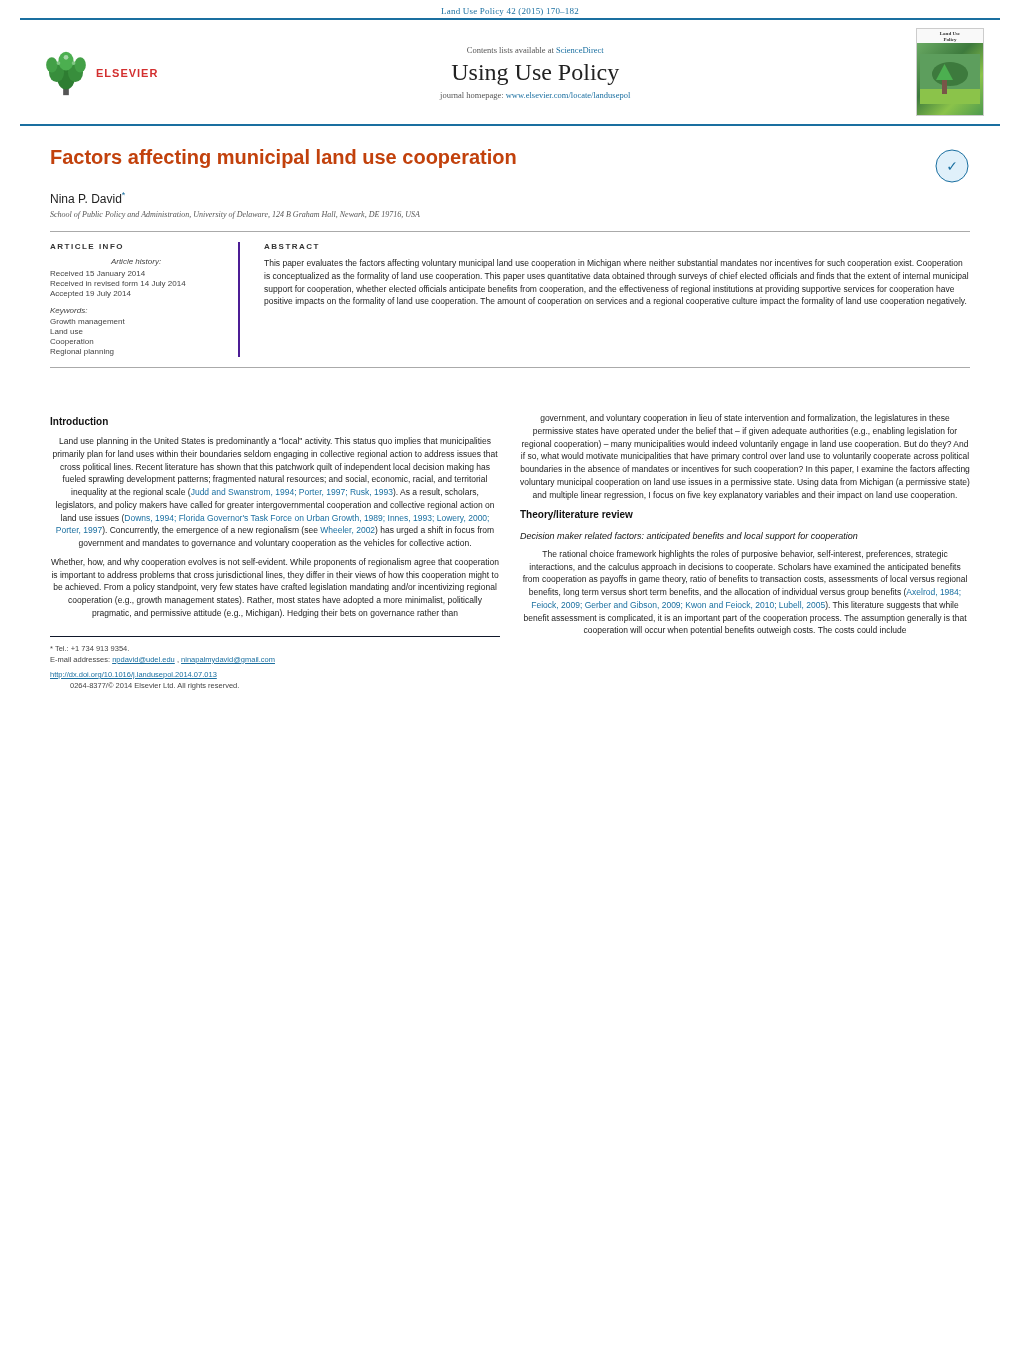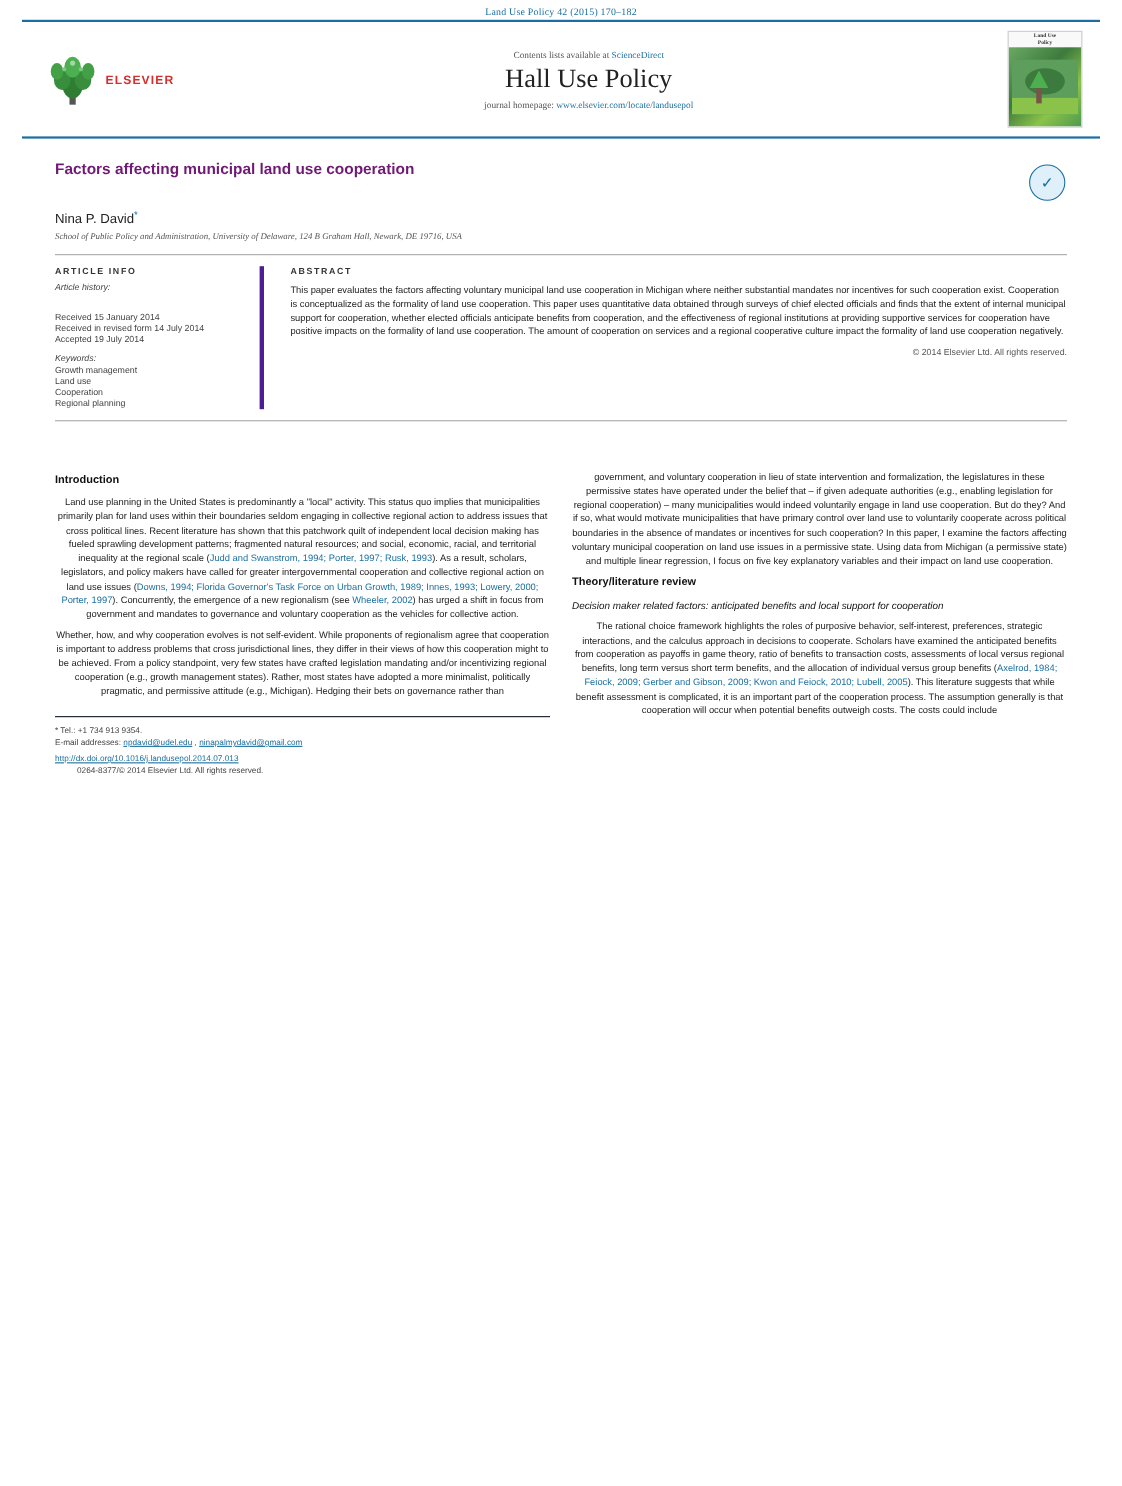--- a/index.html
+++ b/index.html
@@ -110,23 +110,23 @@
     .paper-area {
       padding: 18px 50px 20px 50px;
     }
 
     .paper-title-row {
       display: flex;
       align-items: flex-start;
       margin-bottom: 6px;
     }
     .paper-title {
-      font-size: 14px;
+      font-size: 20px;
       font-weight: bold;
-      color: #701a75;
+      color: #c2410c;
       flex: 1;
       line-height: 1.3;
       font-family: Arial, Helvetica, sans-serif;
     }
     .crossmark-icon {
       width: 36px;
       height: 36px;
       margin-left: 12px;
       margin-top: 4px;
     }
@@ -152,43 +152,44 @@
       display: flex;
       gap: 24px;
       margin-bottom: 12px;
       border-top: 1px solid #aaa;
       border-bottom: 1px solid #aaa;
       padding: 10px 0;
     }
     .article-info-col {
       width: 190px;
       min-width: 190px;
-      border-right: 4px solid #4c1d95;
+      border-right: 2px solid #4c1d95;
       padding-right: 16px;
     }
     .abstract-col {
       flex: 1;
     }
 
     .section-heading {
       font-size: 8px;
       font-weight: bold;
       letter-spacing: 1.5px;
       color: #333;
       text-transform: uppercase;
       margin-bottom: 6px;
       font-family: Arial, Helvetica, sans-serif;
     }
 
     .article-history-label {
       font-size: 8px;
       font-style: italic;
       color: #444;
-      margin-bottom: 18px;
-      font-family: Arial, Helvetica, sans-serif;
+      margin-bottom: 3px;
+      font-family: Arial, Helvetica, sans-serif;
+      text-align: center;
     }
     .article-history-item {
       font-size: 8px;
       color: #444;
       margin-bottom: 1px;
       font-family: Arial, Helvetica, sans-serif;
     }
     .keywords-heading {
       font-size: 8px;
       font-style: italic;
@@ -309,21 +310,21 @@
       <circle cx="30" cy="12" r="2.5" fill="#a5d6a7"></circle>
     </svg>
     <span class="elsevier-label">ELSEVIER</span>
   </div>
 
   <div class="header-center">
     <div class="contents-line">
       <span>Contents lists available at</span>
       <a href="#">ScienceDirect</a>
     </div>
-    <div class="journal-title-main">Hall Use Policy</div>
+    <div class="journal-title-main">Using Use Policy</div>
     <div class="journal-homepage">
       <span>journal homepage:</span>
       <a href="#">www.elsevier.com/locate/landusepol</a>
     </div>
   </div>
 
   <div class="journal-cover-img">
     <div class="cover-box">
       <div class="cover-title">Land Use<br>Policy</div>
       <div class="cover-image-area">
@@ -366,21 +367,20 @@
       <div class="keywords-heading">Keywords:</div>
       <div class="keyword-item">Growth management</div>
       <div class="keyword-item">Land use</div>
       <div class="keyword-item">Cooperation</div>
       <div class="keyword-item">Regional planning</div>
     </div>
 
     <div class="abstract-col">
       <div class="section-heading">ABSTRACT</div>
       <div class="abstract-text">This paper evaluates the factors affecting voluntary municipal land use cooperation in Michigan where neither substantial mandates nor incentives for such cooperation exist. Cooperation is conceptualized as the formality of land use cooperation. This paper uses quantitative data obtained through surveys of chief elected officials and finds that the extent of internal municipal support for cooperation, whether elected officials anticipate benefits from cooperation, and the effectiveness of regional institutions at providing supportive services for cooperation have positive impacts on the formality of land use cooperation. The amount of cooperation on services and a regional cooperative culture impact the formality of land use cooperation negatively.</div>
-      <div class="copyright-line">© 2014 Elsevier Ltd. All rights reserved.</div>
     </div>
   </div>
 
   <div class="two-col">
 
     <div class="col-left">
       <div class="section-title">Introduction</div>
       <div class="body-text">
         <span>Land use planning in the United States is predominantly a "local" activity. This status quo implies that municipalities primarily plan for land uses within their boundaries seldom engaging in collective regional action to address issues that cross political lines. Recent literature has shown that this patchwork quilt of independent local decision making has fueled sprawling development patterns; fragmented natural resources; and social, economic, racial, and territorial inequality at the regional scale (</span><a href="#" class="ref-link">Judd and Swanstrom, 1994; Porter, 1997; Rusk, 1993</a><span>). As a result, scholars, legislators, and policy makers have called for greater intergovernmental cooperation and collective regional action on land use issues (</span><a href="#" class="ref-link">Downs, 1994; Florida Governor's Task Force on Urban Growth, 1989; Innes, 1993; Lowery, 2000; Porter, 1997</a><span>). Concurrently, the emergence of a new regionalism (see </span><a href="#" class="ref-link">Wheeler, 2002</a><span>) has urged a shift in focus from government and mandates to governance and voluntary cooperation as the vehicles for collective action.</span>
       </div>

